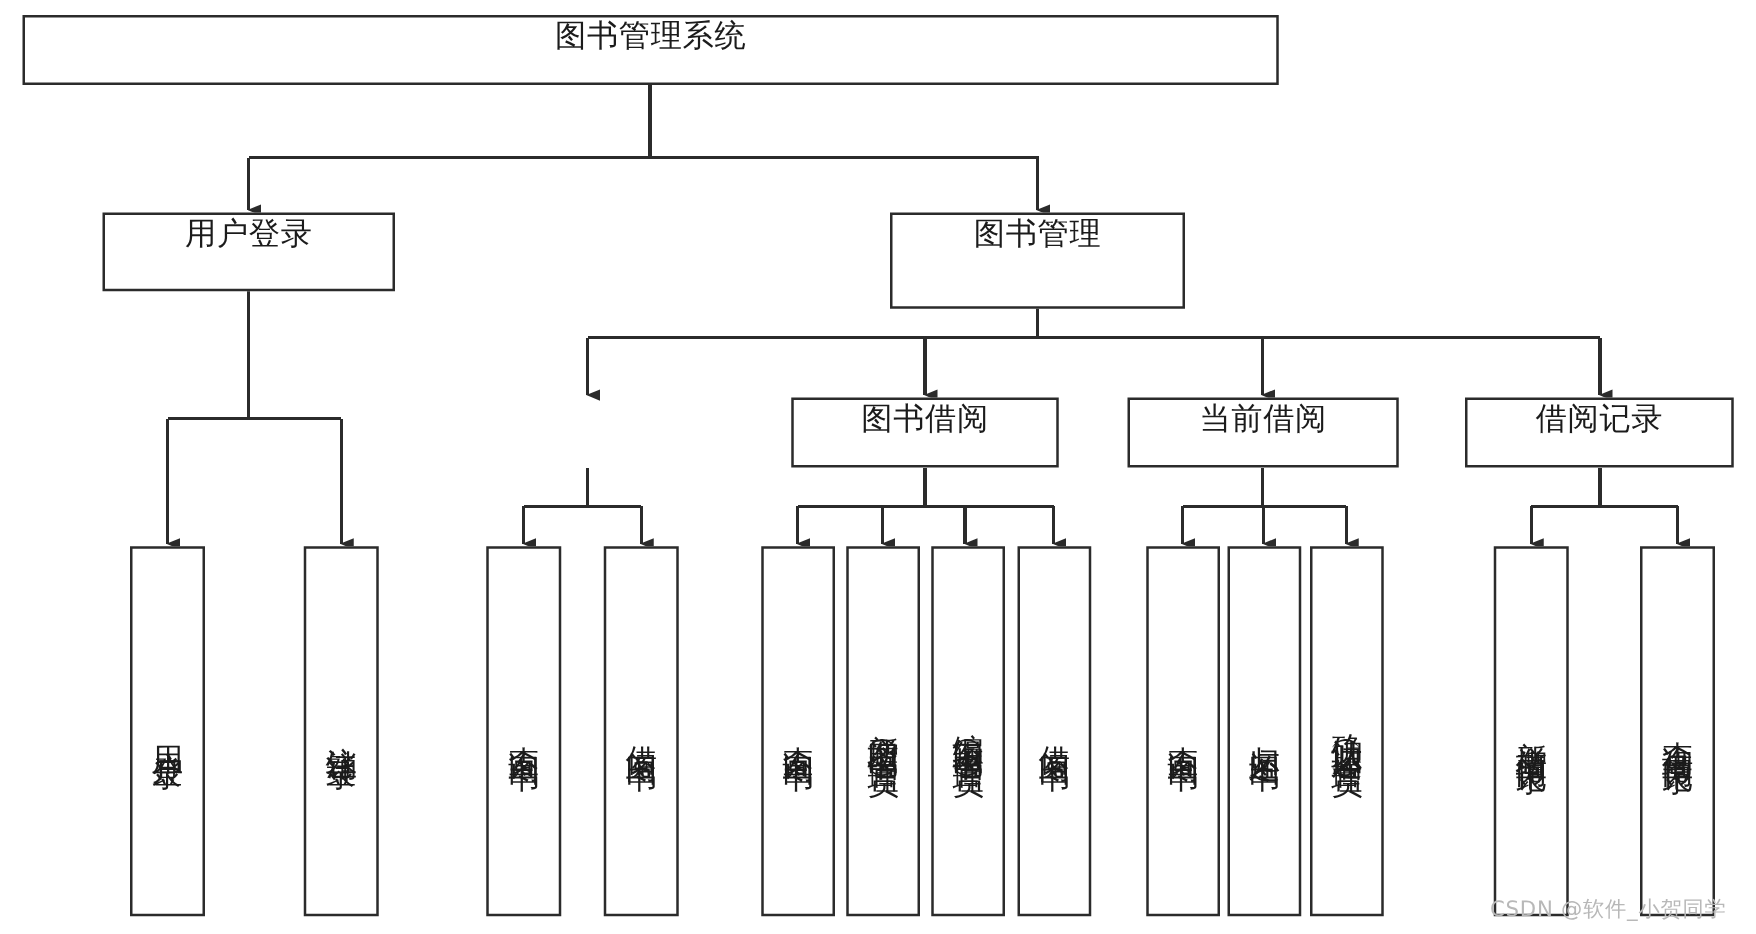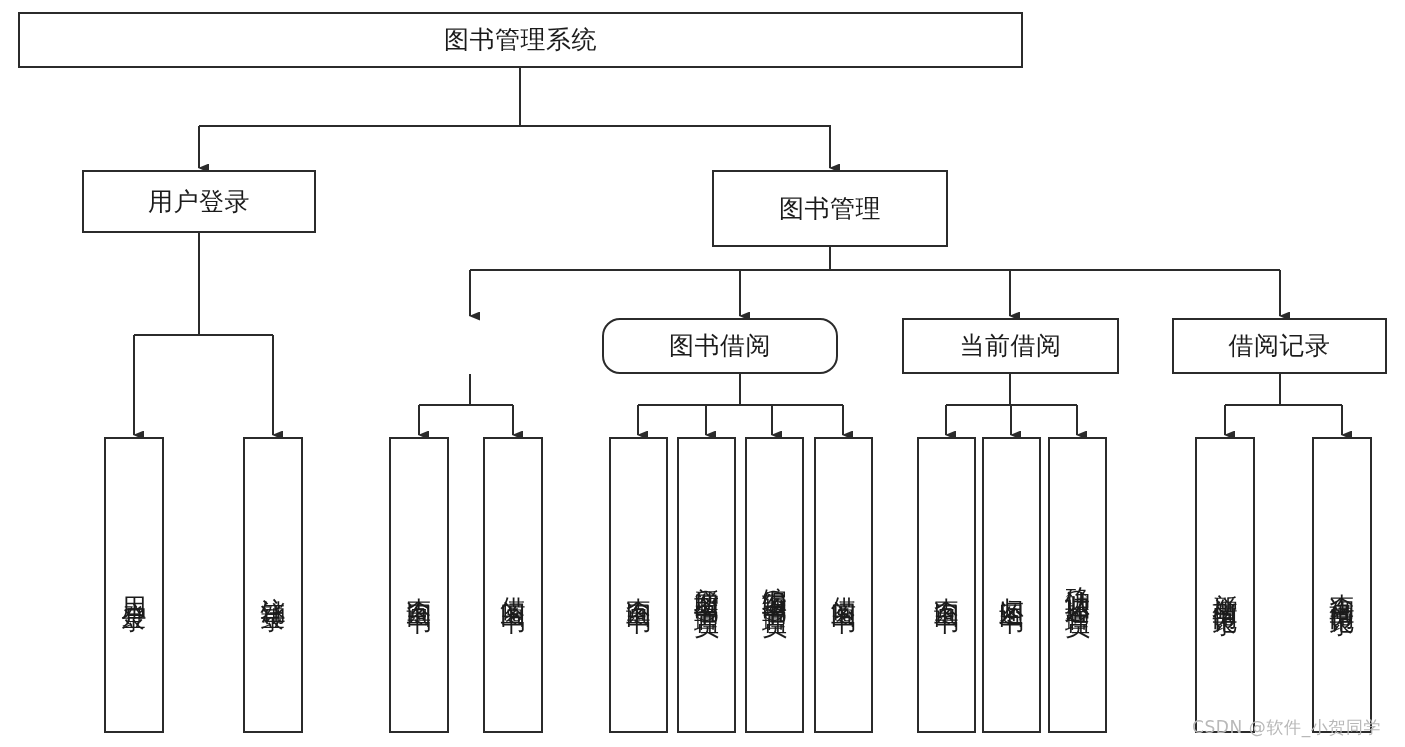--- a/index.html
+++ b/index.html
@@ -26,21 +26,20 @@
     top: 0;
     width: 1405px;
     height: 747px;
   }
   .node {
     position: absolute;
     box-sizing: border-box;
     background: #ffffff;
     border: 2px solid #2b2b2b;
     display: flex;
-    align-items: center;
     justify-content: center;
     color: #1b1b1b;
   }
   .node-label {
     display: block;
     text-align: center;
     line-height: 1.18;
     white-space: pre;
   }
   .node.horizontal .node-label {
@@ -127,21 +126,21 @@
     <span class="node-label">图书管理系统</span>
   </div>
 
   <div class="node horizontal" style="left:82px; top:170px; width:234px; height:63px;">
     <span class="node-label">用户登录</span>
   </div>
   <div class="node horizontal" style="left:712px; top:170px; width:236px; height:77px;">
     <span class="node-label">图书管理</span>
   </div>
 
-  <div class="node horizontal" style="left:602px; top:318px; width:236px; height:56px;border-radius:18px;">
+  <div class="node horizontal" style="left:633px; top:318px; width:214px; height:56px;">
     <span class="node-label">图书借阅</span>
   </div>
   <div class="node horizontal" style="left:902px; top:318px; width:217px; height:56px;">
     <span class="node-label">当前借阅</span>
   </div>
   <div class="node horizontal" style="left:1172px; top:318px; width:215px; height:56px;">
     <span class="node-label">借阅记录</span>
   </div>
 
   <div class="node vertical" style="left:104px; top:437px; width:60px; height:296px;">

